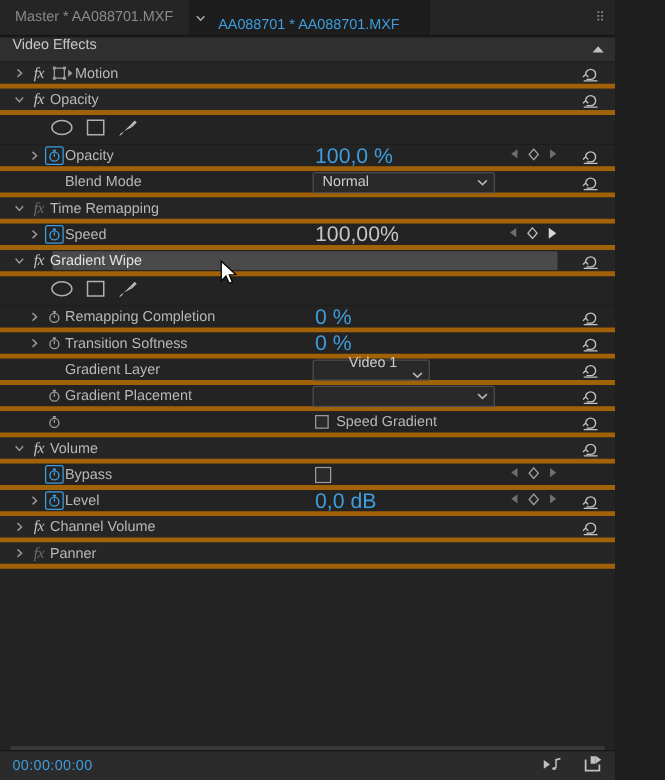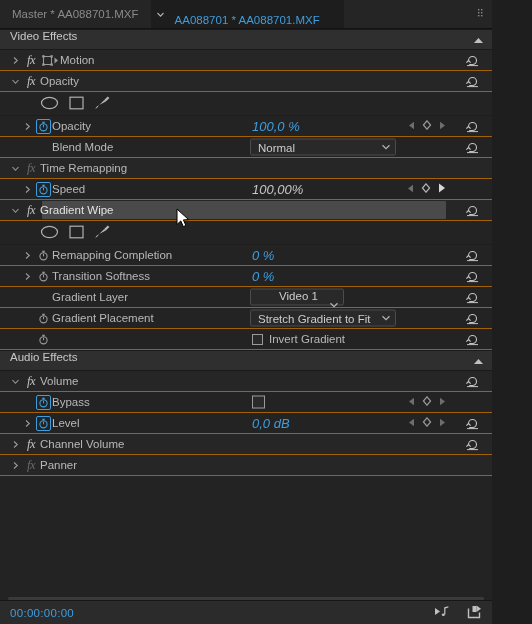--- a/index.html
+++ b/index.html
@@ -83,21 +83,21 @@
     right: 8px; top: 50%;
     transform: translateY(-50%);
   }
 
   
   .rows { position: relative; }
   .row {
     height: 21px;
     display: flex;
     align-items: center;
-    border-bottom: 1px solid #a16207;
+    border-bottom: 4px solid #a16207;
     position: relative;
     box-sizing: border-box;
     background: #232323;
   }
   .row.effect { background: #262626; }
 
   .disc {
     width: 14px;
     flex: none;
     display: flex; align-items: center; justify-content: center;
@@ -121,23 +121,22 @@
   .label {
     color: #b8b8b8;
     white-space: nowrap;
     font-size: 11.5px;
   }
 
   .value {
     position: absolute;
     left: 252px;
     color: #3e9ddd;
-    font-size: 13px;
+    font-size: 17px;
     white-space: nowrap;
-    font-style: italic;
   }
   .value.whitetext { color: #c6c6c6; }
 
   
   .selbar {
     position: absolute;
     left: 42px;
     right: 46px;
     top: 1px;
     bottom: 1px;
@@ -200,20 +199,21 @@
     background: #292929;
     border: 1px solid #4c4c4c;
     border-radius: 2px;
     display: flex;
     align-items: center;
     padding: 0 4px 0 7px;
     color: #ccc;
     font-size: 11.5px;
     box-sizing: border-box;
     white-space: nowrap;
+    justify-content: flex-end;
   }
   .dd .ddchev { margin-left: auto; padding-left: 10px; display:flex; align-items:center;}
 
   
   .cbwrap {
     position: absolute;
     left: 252px;
     top: 50%;
     transform: translateY(-50%);
     display: flex;
@@ -598,21 +598,20 @@
           <svg width="11" height="11" viewBox="0 0 11 11">
             <circle cx="5.5" cy="6.3" r="3.6" fill="none" stroke="#9a9a9a" stroke-width="1.1"></circle>
             <line x1="5.5" y1="6.3" x2="5.5" y2="3.7" stroke="#9a9a9a" stroke-width="1"></line>
             <line x1="4.2" y1="1.3" x2="6.8" y2="1.3" stroke="#9a9a9a" stroke-width="1.2"></line>
             <line x1="5.5" y1="1.3" x2="5.5" y2="2.6" stroke="#9a9a9a" stroke-width="1.2"></line>
           </svg>
         </span>
       </span>
       <span class="label">Gradient Placement</span>
       <span class="dd" style="width:146px;">
-        <span>Stretch Gradient to Fit</span>
         <span class="ddchev" style="padding-left:6px;">
           <svg width="10" height="7" viewBox="0 0 10 7">
               <path d="M1.5 1.8 L5 5.2 L8.5 1.8" stroke="#b6b6b6" stroke-width="1.2" fill="none"></path>
             </svg>
         </span>
       </span>
       <span class="reset">
         <svg width="15" height="14" viewBox="0 0 15 14">
           <path d="M3.5 7.5 A4 4 0 1 1 7.5 11.5 L4.2 11.5" fill="none" stroke="#c4c4c4" stroke-width="1.1"></path>
           <path d="M3.5 7.5 L1.4 9.6 M3.5 7.5 L5.6 9.6" stroke="#c4c4c4" stroke-width="1.1" fill="none"></path>
@@ -628,40 +627,32 @@
           <svg width="11" height="11" viewBox="0 0 11 11">
             <circle cx="5.5" cy="6.3" r="3.6" fill="none" stroke="#9a9a9a" stroke-width="1.1"></circle>
             <line x1="5.5" y1="6.3" x2="5.5" y2="3.7" stroke="#9a9a9a" stroke-width="1"></line>
             <line x1="4.2" y1="1.3" x2="6.8" y2="1.3" stroke="#9a9a9a" stroke-width="1.2"></line>
             <line x1="5.5" y1="1.3" x2="5.5" y2="2.6" stroke="#9a9a9a" stroke-width="1.2"></line>
           </svg>
         </span>
       </span>
       <span class="cbwrap">
         <span class="cbox"></span>
-        <span class="cblabel">Invert Gradient</span>
+        <span class="cblabel">Speed Gradient</span>
       </span>
       <span class="reset">
         <svg width="15" height="14" viewBox="0 0 15 14">
           <path d="M3.5 7.5 A4 4 0 1 1 7.5 11.5 L4.2 11.5" fill="none" stroke="#c4c4c4" stroke-width="1.1"></path>
           <path d="M3.5 7.5 L1.4 9.6 M3.5 7.5 L5.6 9.6" stroke="#c4c4c4" stroke-width="1.1" fill="none"></path>
           <line x1="2" y1="12.6" x2="13" y2="12.6" stroke="#c4c4c4" stroke-width="1"></line>
         </svg>
       </span>
     </div>
   </div>
 
-  <div class="section-header">
-    <span>Audio Effects</span>
-    <span class="collapse-tri">
-      <svg width="11" height="7" viewBox="0 0 11 7">
-          <path d="M5.5 1 L10 6 L1 6 Z" fill="#c0c0c0"></path>
-        </svg>
-    </span>
-  </div>
 
   <div class="rows">
 
     <div class="row effect">
       <span class="disc ind1">
         <svg width="9" height="9" viewBox="0 0 9 9">
             <path d="M1.5 3 L4.5 6.3 L7.5 3" stroke="#9a9a9a" stroke-width="1.1" fill="none"></path>
           </svg>
       </span>
       <span class="fx">fx</span>

